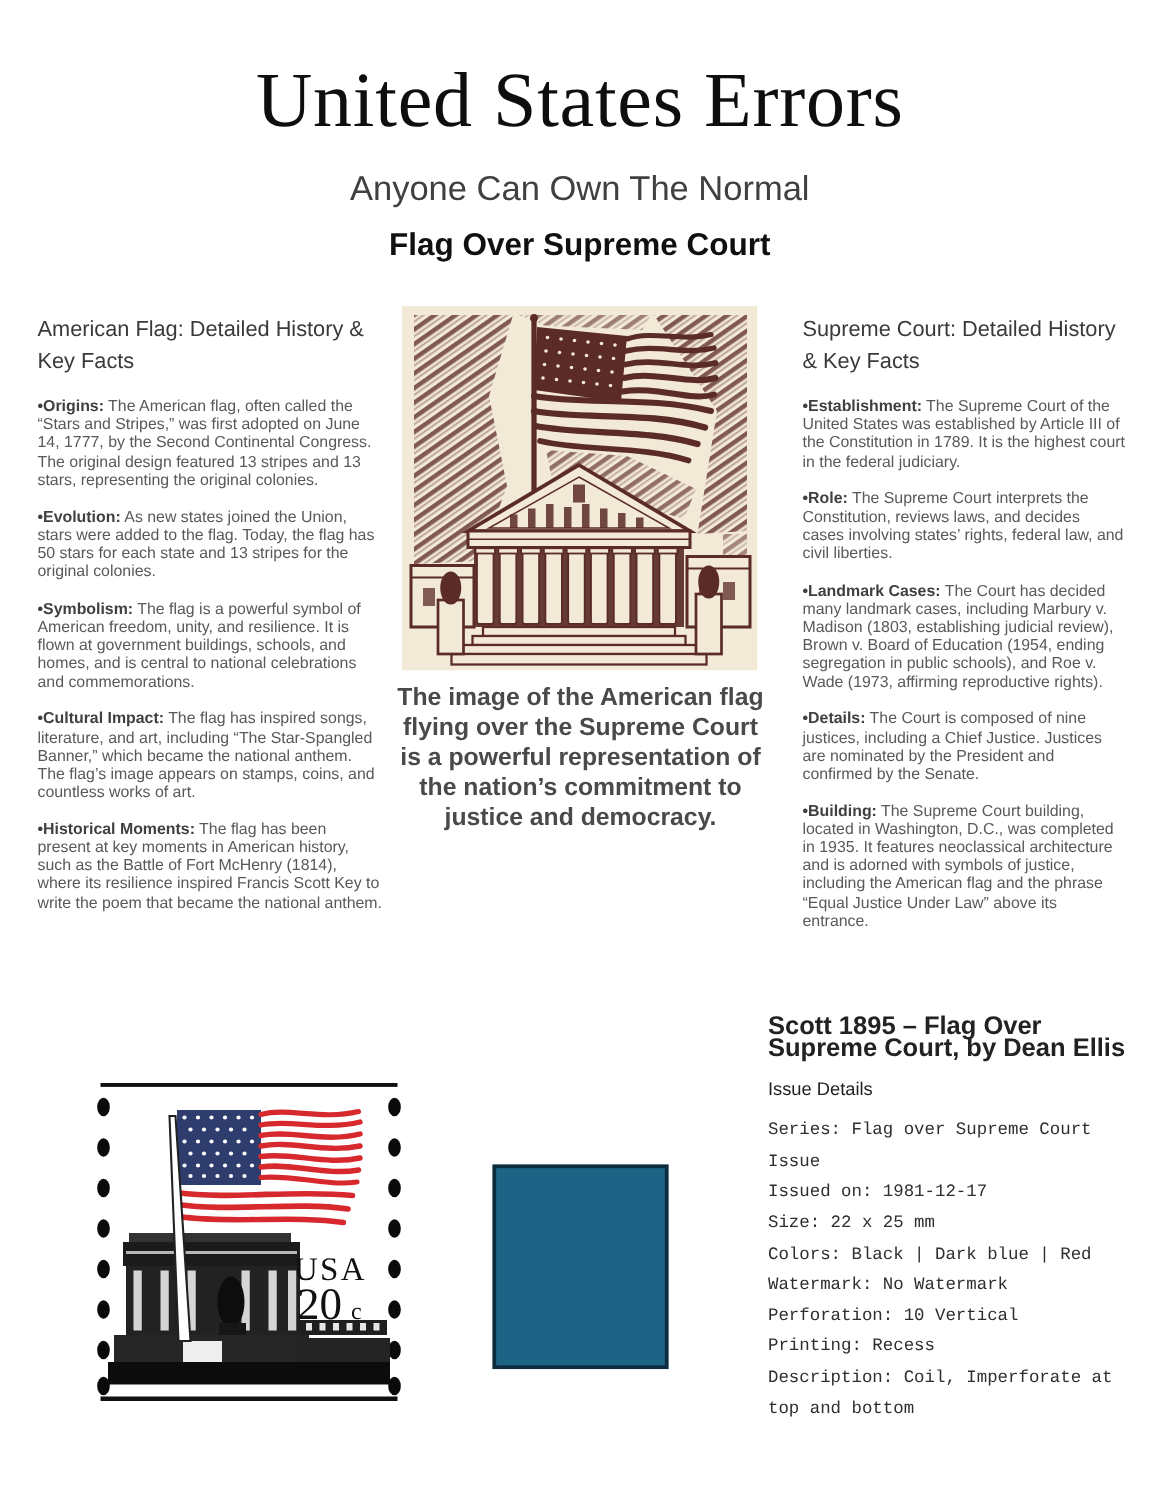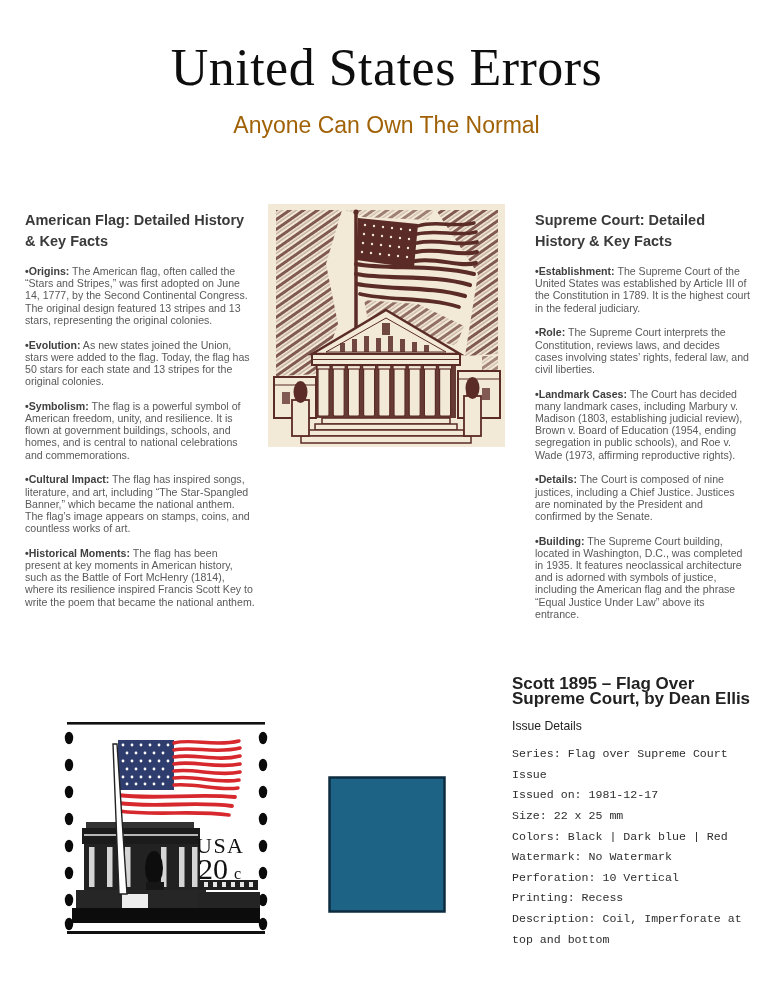--- a/index.html
+++ b/index.html
@@ -8,31 +8,31 @@
     position:relative; width:773px; height:1000px; background:#ffffff;
     font-family:"Liberation Sans", sans-serif; overflow:hidden;
   }
   .title {
     position:absolute; top:40px; left:0; width:100%; text-align:center;
     font-family:"Liberation Serif", serif; font-size:52px; line-height:56px;
     font-weight:400; color:#0e0e0e; letter-spacing:0.5px;
   }
   .subtitle {
     position:absolute; top:112px; left:0; width:100%; text-align:center;
-    font-size:23px; line-height:26px; font-weight:400; color:#a16207;
+    font-size:23px; line-height:26px; font-weight:400; color:#404040;
   }
   .section-heading {
     position:absolute; top:151px; left:0; width:100%; text-align:center;
     font-size:21px; line-height:25px; font-weight:700; color:#101010;
   }
   .col { position:absolute; }
   .col-left  { left:25px;  top:210px; width:230px; }
   .col-right { left:535px; top:210px; width:215px; }
   .col h4 {
-    font-size:14.5px; line-height:21px; font-weight:700; color:#3a3a3a;
+    font-size:14.5px; line-height:21px; font-weight:400; color:#3a3a3a;
     margin:0 0 13px 0;
   }
   .fact { font-size:10.6px; line-height:12.2px; color:#595959; margin:0 0 12.5px 0; }
   .fact b { color:#404040; font-weight:700; }
   .center-illustration { position:absolute; left:268px; top:204px; width:237px; height:243px; }
   .caption {
     position:absolute; left:260px; top:455px; width:254px; text-align:center;
     font-size:16.5px; line-height:20px; font-weight:700; color:#4a4a4a;
   }
   .stamp  { position:absolute; left:62px;  top:722px; width:208px; height:216px; }
@@ -42,20 +42,21 @@
   .issue-sub { font-size:12.2px; line-height:15px; font-weight:400; color:#222222; margin:0 0 10px 0; }
   .issue-line { font-size:11.6px; line-height:20.6px; color:#2e2e2e;font-family:Liberation Mono, monospace; }
 </style>
 </head>
 <body>
 
 <div class="page">
 
   <div class="title">United States Errors</div>
   <div class="subtitle">Anyone Can Own The Normal</div>
+  <div class="section-heading">Flag Over Supreme Court</div>
 
   <div class="col col-left">
     <h4>American Flag: Detailed History &amp; Key Facts</h4>
     <p class="fact"><b>•Origins:</b><span> The American flag, often called the “Stars and Stripes,” was first adopted on June 14, 1777, by the Second Continental Congress. The original design featured 13 stripes and 13 stars, representing the original colonies.</span></p>
     <p class="fact"><b>•Evolution:</b><span> As new states joined the Union, stars were added to the flag. Today, the flag has 50 stars for each state and 13 stripes for the original colonies.</span></p>
     <p class="fact"><b>•Symbolism:</b><span> The flag is a powerful symbol of American freedom, unity, and resilience. It is flown at government buildings, schools, and homes, and is central to national celebrations and commemorations.</span></p>
     <p class="fact"><b>•Cultural Impact:</b><span> The flag has inspired songs, literature, and art, including “The Star-Spangled Banner,” which became the national anthem. The flag’s image appears on stamps, coins, and countless works of art.</span></p>
     <p class="fact"><b>•Historical Moments:</b><span> The flag has been present at key moments in American history, such as the Battle of Fort McHenry (1814), where its resilience inspired Francis Scott Key to write the poem that became the national anthem.</span></p>
   </div>
 
@@ -180,20 +181,21 @@
         <rect x="40" y="226" width="156" height="6"></rect>
         <rect x="33" y="232" width="170" height="7"></rect>
       </g>
       <rect x="24" y="196" width="17" height="36" stroke-width="1.8"></rect>
       <ellipse cx="32.5" cy="188" rx="7" ry="11" fill="#5b2b27" stroke="none"></ellipse>
       <rect x="196" y="192" width="17" height="40" stroke-width="1.8"></rect>
       <ellipse cx="204.5" cy="184" rx="7" ry="11" fill="#5b2b27" stroke="none"></ellipse>
     </g>
   </svg>
 
+  <div class="caption">The image of the American flag flying over the Supreme Court is a powerful representation of the nation’s commitment to justice and democracy.</div>
 
   <svg class="stamp" viewBox="0 0 208 216" aria-hidden="true">
     <rect width="208" height="216" fill="#ffffff"></rect>
     <rect x="5" y="0" width="198" height="2.6" fill="#111111"></rect>
     <rect x="5" y="209" width="198" height="3" fill="#111111"></rect>
     <g fill="#0a0a0a">
       <ellipse cx="7" cy="16" rx="4.2" ry="6.2"></ellipse>
         <ellipse cx="7" cy="43" rx="4.2" ry="6.2"></ellipse>
         <ellipse cx="7" cy="70" rx="4.2" ry="6.2"></ellipse>
         <ellipse cx="7" cy="97" rx="4.2" ry="6.2"></ellipse>

